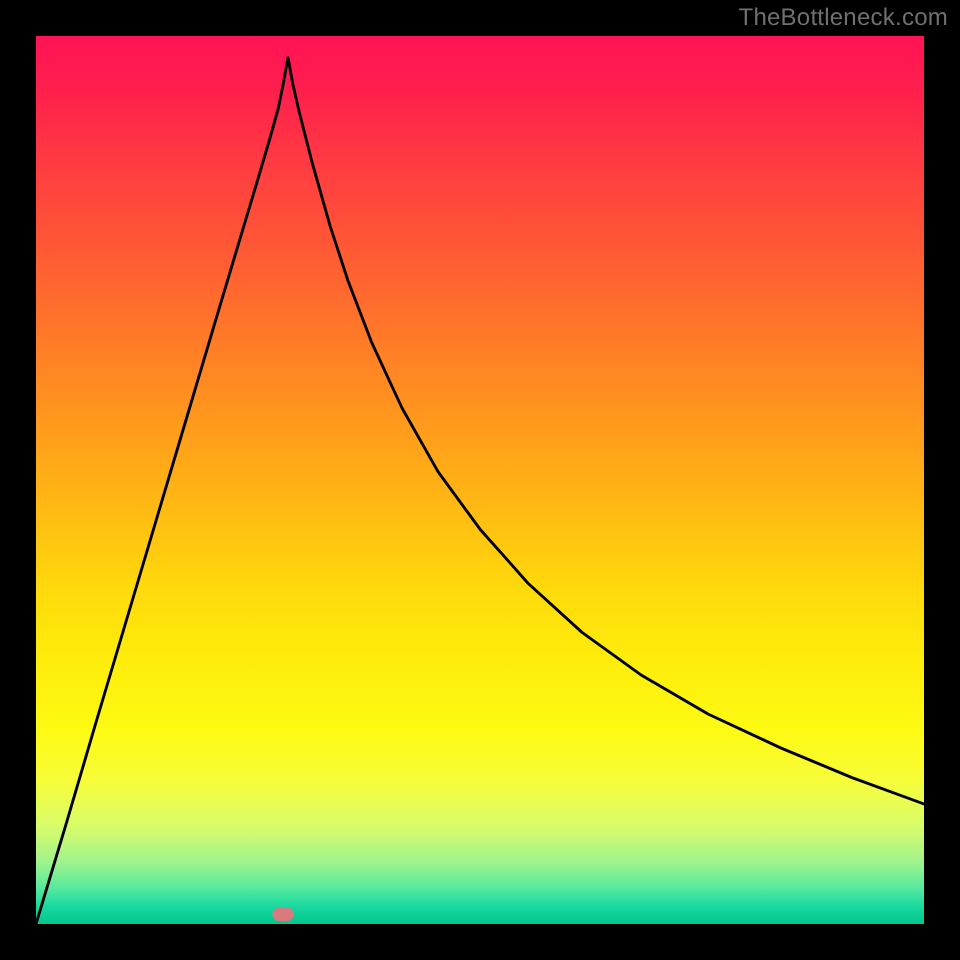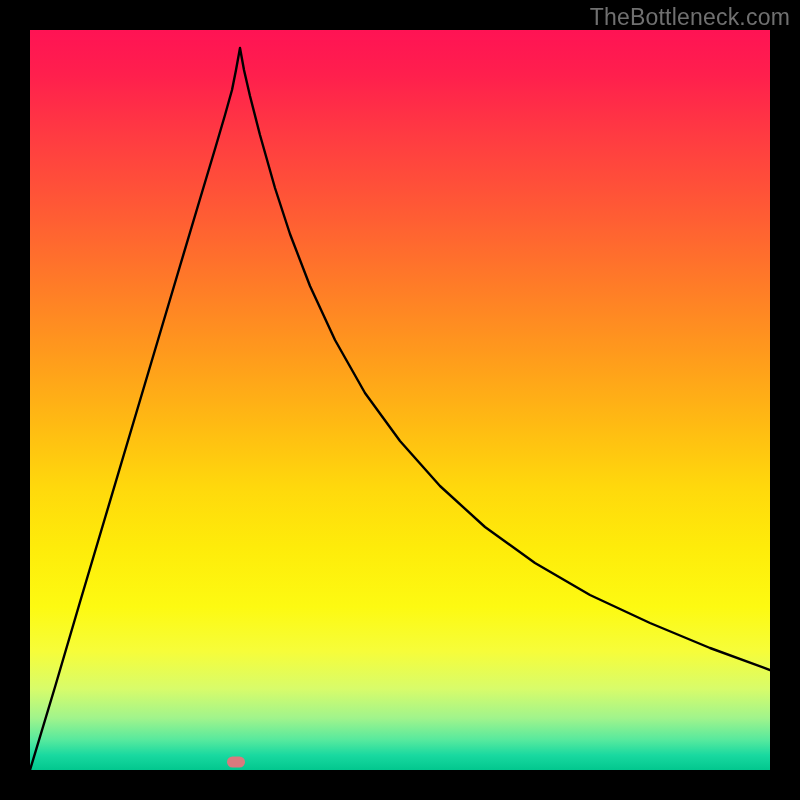--- a/index.html
+++ b/index.html
@@ -56,21 +56,21 @@
     height: 11px;
     border-radius: 6px;
     background: #d97a7e;
     transform: translate(-50%, -50%);
   }
   .watermark {
     position: absolute;
     top: 4px;
     right: 10px;
     color: #707070;
-    font-size: 23px;
+    font-size: 20px;
     font-weight: 500;
     letter-spacing: 0.2px;
   }
 </style>
 </head>
 <body>
 
 <div class="frame">
   <div class="watermark">TheBottleneck.com</div>
 

